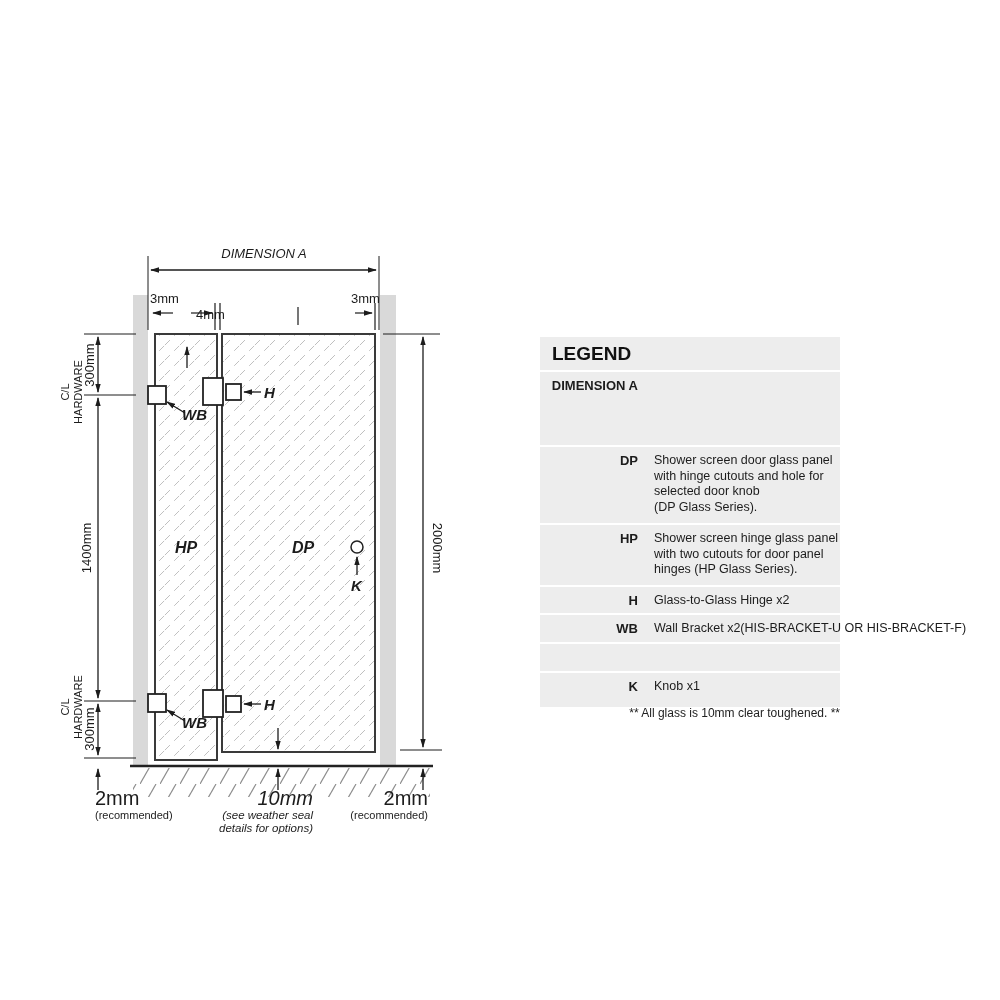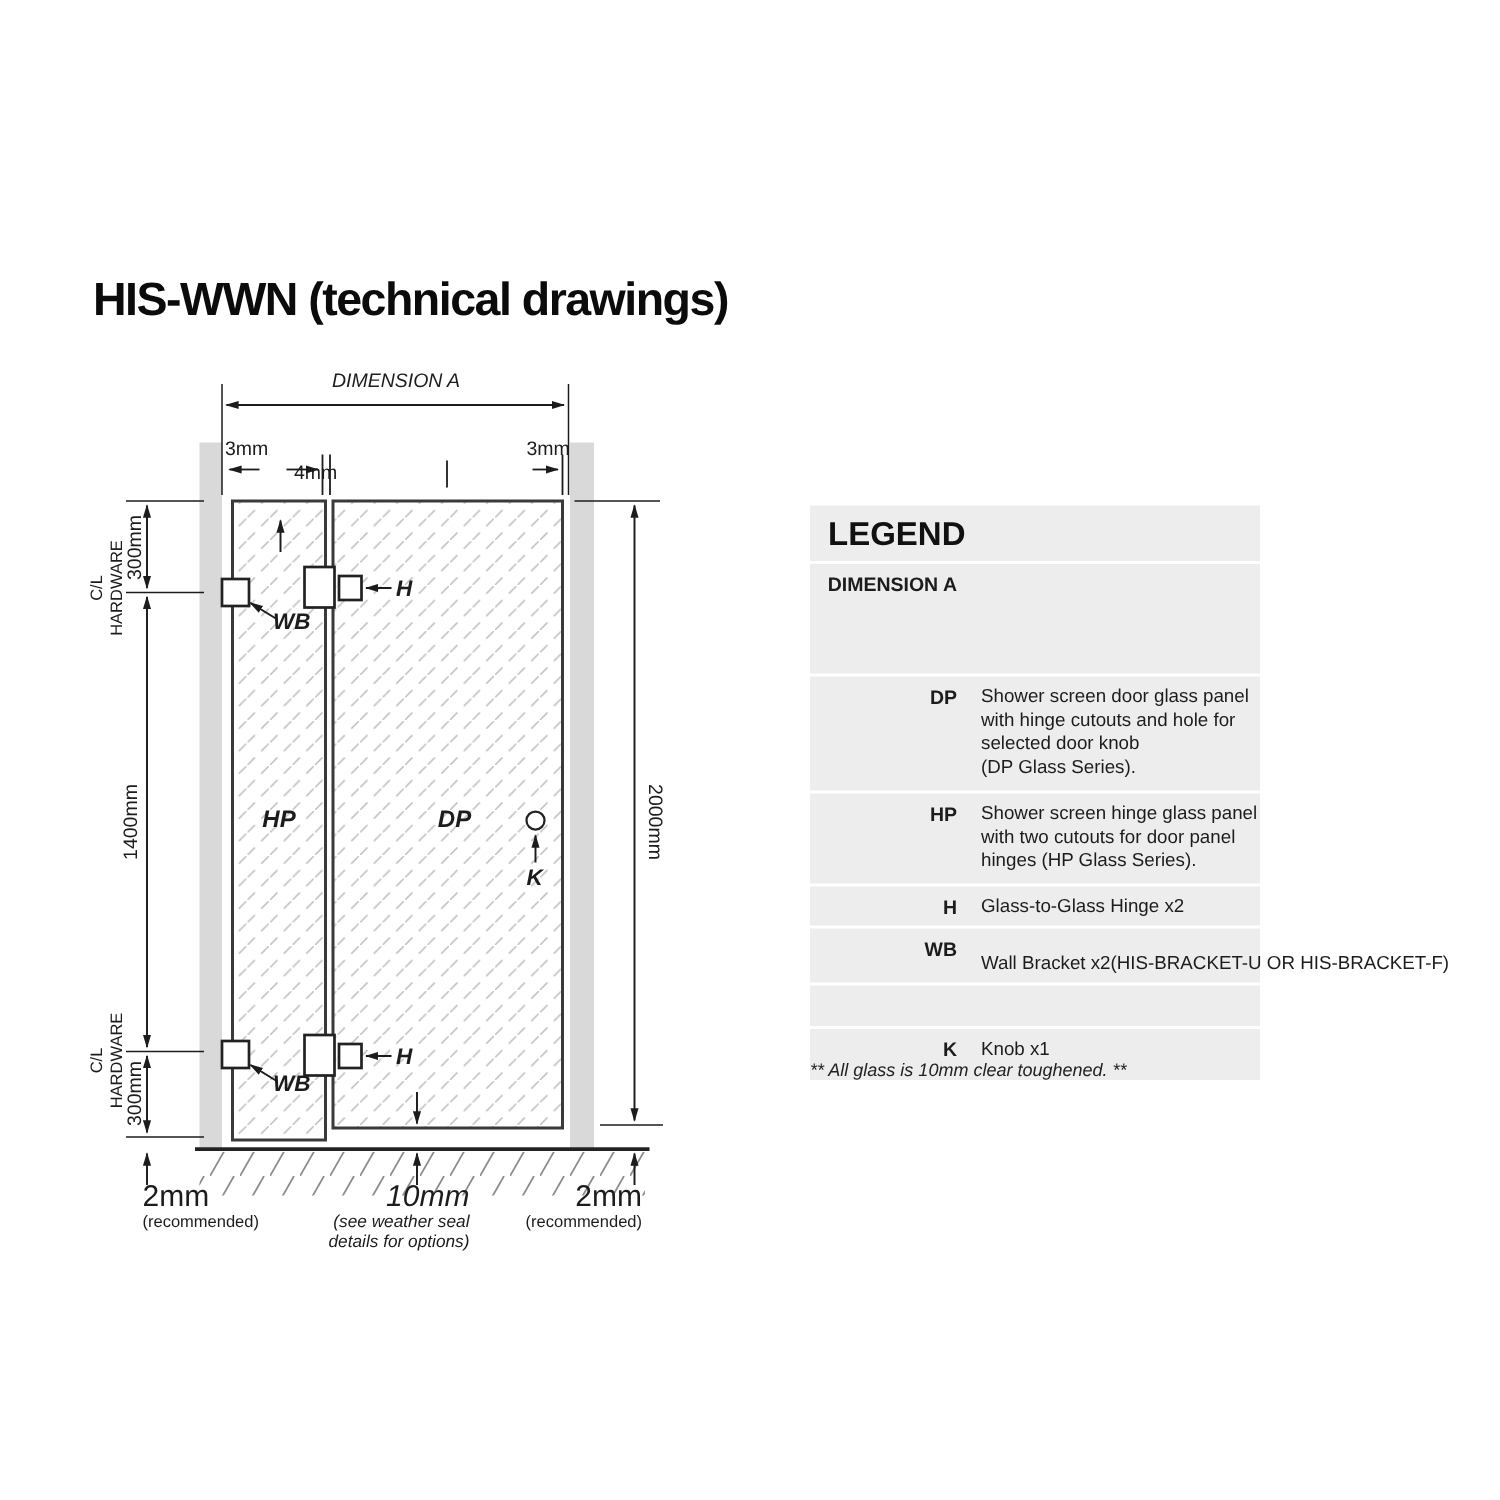--- a/index.html
+++ b/index.html
@@ -15,27 +15,27 @@
   .rotL{transform:translate(-50%,-50%) rotate(-90deg);white-space:nowrap;}
   .rotR{transform:translate(-50%,-50%) rotate(90deg);white-space:nowrap;}
   .ital{font-style:italic;}
   .panel-lbl{font-size:16px;font-weight:bold;font-style:italic;}
   .hw-lbl{font-size:15px;font-weight:bold;font-style:italic;}
   .clhw{font-size:11px;text-align:center;white-space:pre-line;line-height:13px;}
   .annval{font-size:20px;}
   .annnote{font-size:11px;line-height:12px;white-space:pre-line;}
   
   #legend{left:540px;top:337px;width:300px;background:#ededed;}
-  #legend-heading{padding:6px 12px 5px 12px;font-size:22px;font-weight:bold;color:#111;}
+  #legend-heading{padding:6px 12px 5px 12px;font-size:19px;font-weight:bold;color:#111;}
   .lrow{display:flex;border-top:2px solid #ffffff;padding:6px 0 4px 0;}
   .lterm{width:92px;flex:0 0 92px;text-align:right;font-weight:bold;font-size:13px;padding-left:6px;}
   .ldesc{margin-left:16px;font-size:12.5px;line-height:15.5px;white-space:pre-line;width:186px;}
-  .ldesc.nowrap{white-space:nowrap;width:auto;overflow:visible;margin-top:10px;}
-  #legend-footnote{left:540px;top:706px;width:300px;text-align:left;
-                   font-size:12px;font-style:italic;color:#222;}
+  .ldesc.nowrap{white-space:nowrap;width:auto;overflow:visible;}
+  #legend-footnote{left:540px;top:706px;width:300px;text-align:right;
+                   font-size:12px;color:#222;}
 </style>
 </head>
 <body>
 
 <div id="page">
 
   <svg class="abs" style="left:40px;top:240px" width="470" height="620" viewBox="40 240 470 620" xmlns="http://www.w3.org/2000/svg">
     <defs>
       <marker id="arr" viewBox="0 0 10 6" refX="9" refY="3" markerWidth="9" markerHeight="6" orient="auto-start-reverse" markerUnits="userSpaceOnUse">
         <path d="M0,0 L10,3 L0,6 Z" fill="#1c1c1c"></path>
@@ -99,21 +99,20 @@
     <rect x="226" y="384" width="15" height="16" fill="#fff" stroke="#222" stroke-width="1.8"></rect>
     <rect x="203" y="690" width="20" height="27" fill="#fff" stroke="#222" stroke-width="1.8"></rect>
     <rect x="226" y="696" width="15" height="16" fill="#fff" stroke="#222" stroke-width="1.8"></rect>
     <line x1="261" y1="392" x2="244" y2="392" stroke="#1c1c1c" stroke-width="1.3" marker-end="url(#arr)"></line>
     <line x1="261" y1="704" x2="244" y2="704" stroke="#1c1c1c" stroke-width="1.3" marker-end="url(#arr)"></line>
 
     <circle cx="357" cy="547" r="6" fill="#fff" stroke="#222" stroke-width="1.5"></circle>
     <line x1="357" y1="575" x2="357" y2="557" stroke="#1c1c1c" stroke-width="1.3" marker-end="url(#arr)"></line>
   </svg>
 
-  <div class="lbl" id="title">HIS-WWN (technical drawings)</div>
 
   <div class="lbl ital dim ctr" style="left:264px;top:254px">DIMENSION A</div>
 
   <div class="lbl dim" style="left:150px;top:292px">3mm</div>
   <div class="lbl dim" style="left:196px;top:308px">4mm</div>
   <div class="lbl dim" style="left:351px;top:292px">3mm</div>
 
   <div class="lbl dim rotL" style="left:90px;top:365px">300mm</div>
   <div class="lbl dim rotL" style="left:87px;top:548px">1400mm</div>
   <div class="lbl dim rotL" style="left:90px;top:729px">300mm</div>

